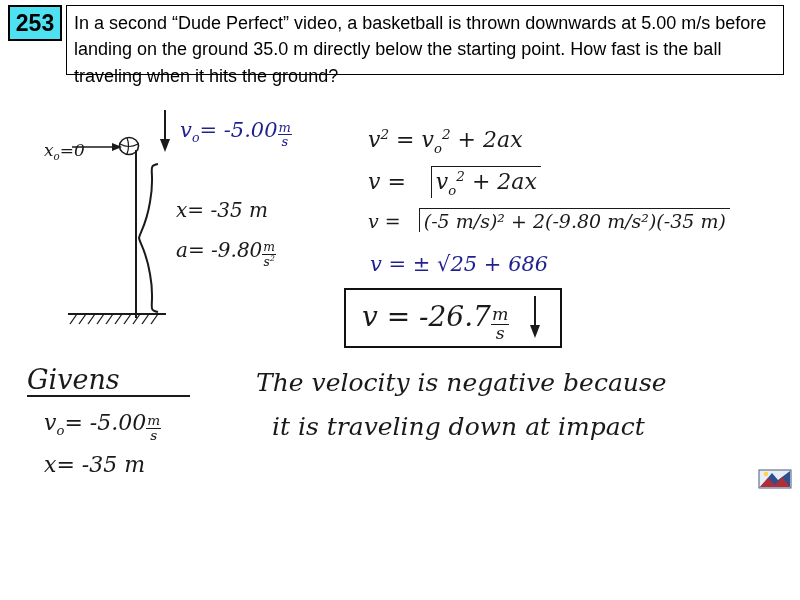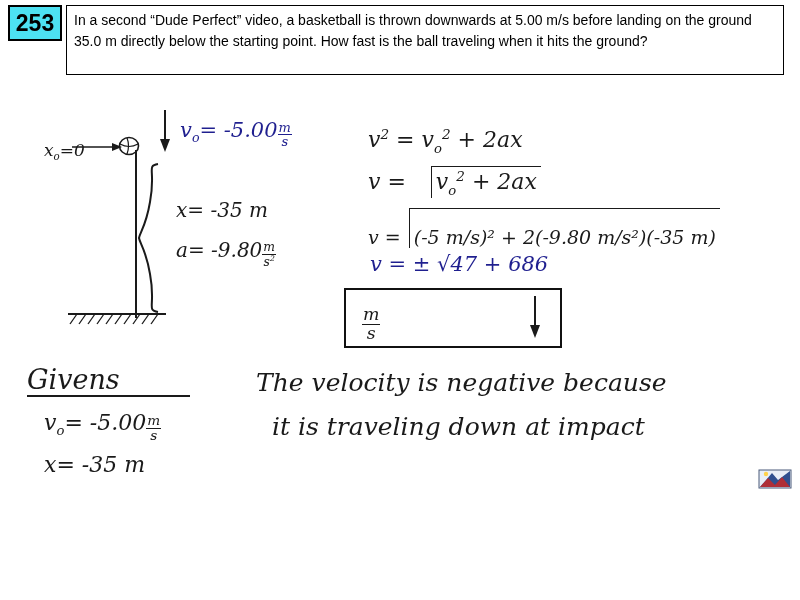--- a/index.html
+++ b/index.html
@@ -37,21 +37,21 @@
   
   .qbox {
     position: absolute;
     left: 66px;
     top: 5px;
     width: 718px;
     height: 70px;
     border: 1px solid #000;
     box-sizing: border-box;
     padding: 4px 6px 4px 7px;
-    font-size: 14px;
+    font-size: 18px;
     line-height: 1.47;
     color: #000;
   }
 
   
   .hw {
     position: absolute;
     color: #1a1a1a;
     font-family: "DejaVu Serif", serif;
     font-style: italic;
@@ -222,28 +222,28 @@
   <div class="hw" style="left:368px; top:166px; font-size:22px;">
     <span>v =</span>
     <span style="display:inline-block; border-top:1.6px solid #1a1a1a; border-left:1.6px solid #1a1a1a; padding:1px 4px 0 4px; margin-left:18px;">
       <span>v</span><sub class="sm">o</sub><sup class="sm">2</sup>
       <span>+ 2ax</span>
     </span>
   </div>
 
   <div class="hw" style="left:368px; top:208px; font-size:19px;">
     <span>v =</span>
-    <span style="display:inline-block; border-top:1.6px solid #1a1a1a; border-left:1.6px solid #1a1a1a; padding:17px 4px 0 4px; margin-left:2px;">(-5 m/s)² + 2(-9.80 m/s²)(-35 m)</span>
-  </div>
-
-  <div class="hw hw-blue" style="left:370px; top:252px; font-size:21px;">v = ± √47 + 686</div>
+    <span style="display:inline-block; border-top:1.6px solid #1a1a1a; border-left:1.6px solid #1a1a1a; padding:1px 4px 0 4px; margin-left:12px;">(-5 m/s)² + 2(-9.80 m/s²)(-35 m)</span>
+  </div>
+
+  <div class="hw hw-blue" style="left:370px; top:252px; font-size:21px;">v = ± √25 + 686</div>
 
   <div class="answer-box"></div>
   <div class="hw" style="left:362px; top:300px; font-size:28px;">
-    <span class="frac"><span class="num">m</span><span class="den">s</span></span>
+    <span>v = -26.7</span><span class="frac"><span class="num">m</span><span class="den">s</span></span>
   </div>
   <svg style="position:absolute; left:528px; top:296px; width:14px; height:42px;" viewBox="0 0 14 42">
     <line x1="7" y1="0" x2="7" y2="32" stroke="#1a1a1a" stroke-width="2"></line>
     <polygon points="7,42 2,29 12,29" fill="#1a1a1a"></polygon>
   </svg>
 
   <div class="hw" style="left:27px; top:364px; font-size:27px;">Givens</div>
   <div class="underline-givens"></div>
 
   <div class="hw" style="left:44px; top:410px; font-size:22px;">

